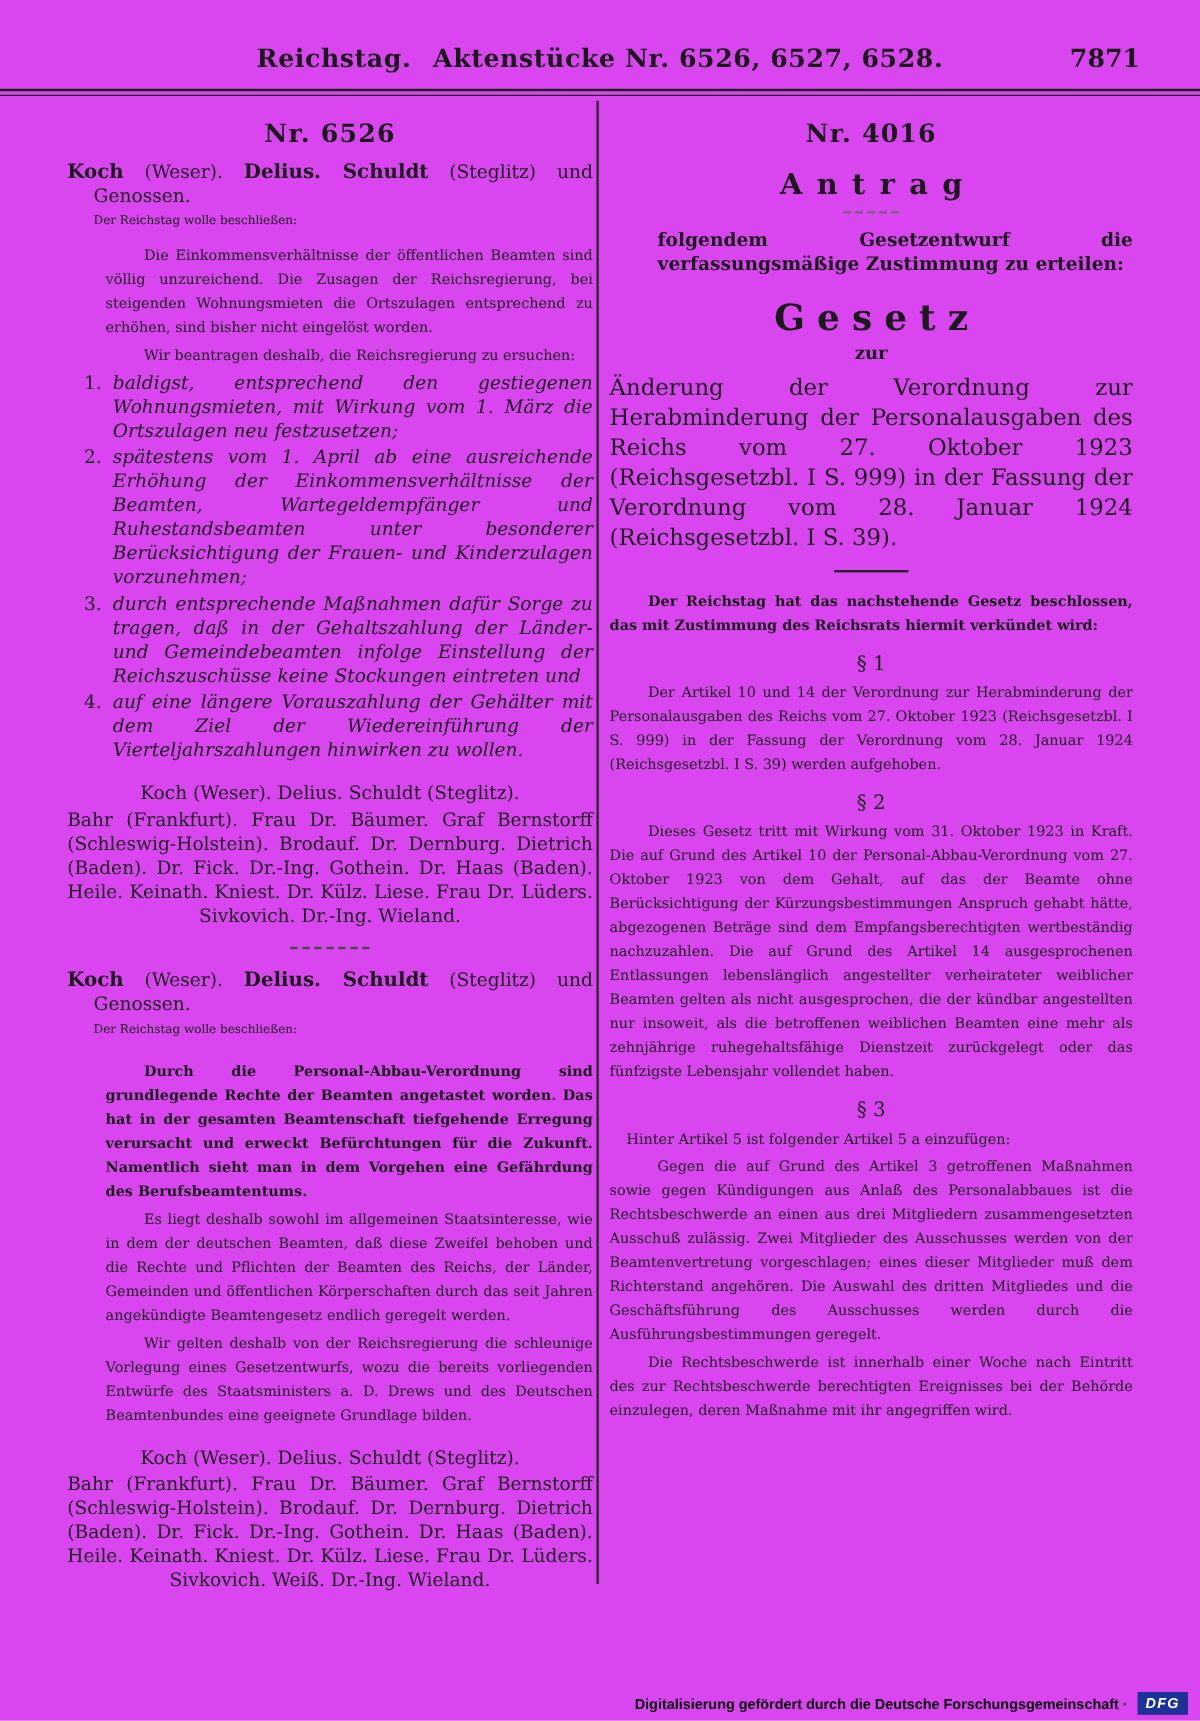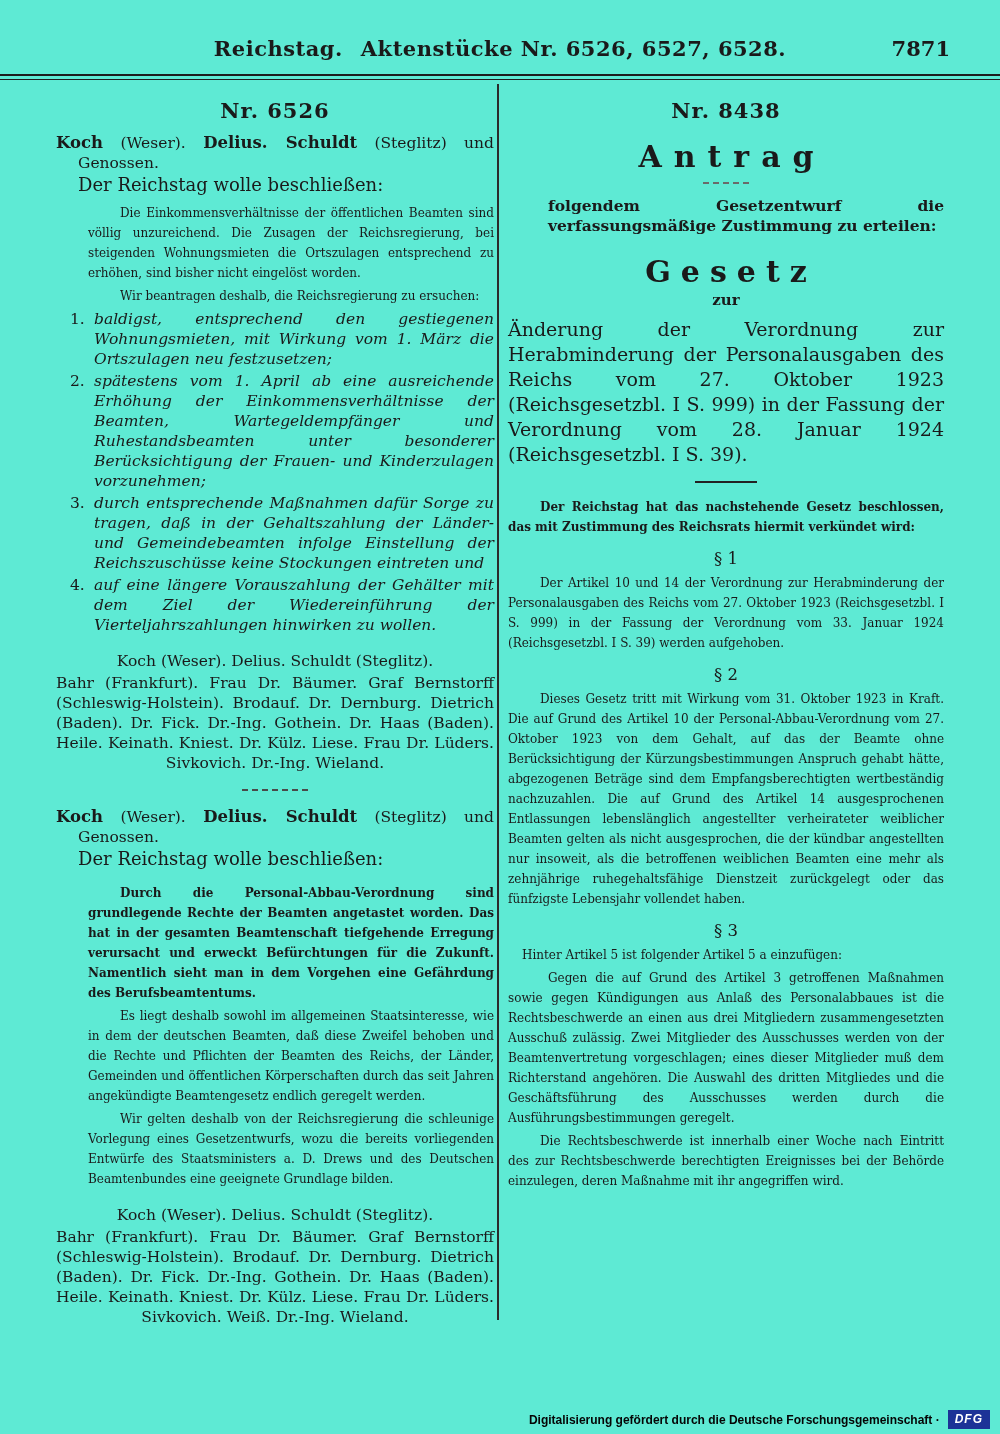--- a/index.html
+++ b/index.html
@@ -1,18 +1,18 @@
 <!DOCTYPE html>
 <html lang="de"><head>
 <meta charset="utf-8">
 <style>
   html,body { margin:0; padding:0; background:#e8e8e6; }
   .page {
     position:relative; width:1000px; height:1434px; margin:0 auto;
-    background:#5eead4; overflow:hidden;
+    background:#d946ef; overflow:hidden;
     font-family:"DejaVu Serif","Liberation Serif",serif; color:#1a1a1a;
   }
 
   
   .header-row { position:absolute; top:36px; left:0; width:1000px; height:30px; }
   .header-title { text-align:center; font-size:21px; font-weight:bold; letter-spacing:0.5px; }
   .header-title .journal { margin-right:18px; }
   .page-number { position:absolute; right:50px; top:0; font-size:21px; font-weight:bold; }
   .top-rule { position:absolute; top:74px; left:0; width:1000px; height:3px;
               border-top:2px solid #1d1d1d; border-bottom:1px solid #1d1d1d; }
@@ -21,21 +21,21 @@
   
   .columns { position:absolute; top:88px; left:56px; width:888px; display:flex; }
   .col-left  { width:438px; margin-right:14px; }
   .col-right { width:436px; }
 
   
   .nr-heading { text-align:center; font-weight:bold; font-size:21px; margin:10px 0 10px; letter-spacing:1px; }
   .sponsor { font-size:15.5px; line-height:20px; text-align:justify;
              margin:0 0 2px 22px; text-indent:-22px; }
   .bname { font-weight:bold; font-size:16.5px; }
-  .intro-line { font-size:18px; line-height:20px; margin:0 0 8px 22px; }
+  .intro-line { font-size:10px; line-height:20px; margin:0 0 8px 22px; }
 
   .p { font-size:12px; line-height:20px; text-align:justify; margin:0 0 3px 0;
        hyphens:none; }
   .p.inset { margin-left:32px; }
   .p.ind { text-indent:32px; }
   .p.ind-sm { text-indent:14px; }
   .p.ind-lg { text-indent:40px; }
   .p.semibold { font-weight:bold;margin-top:14px; }
 
   .list { margin:2px 0 4px 14px; }
@@ -43,21 +43,21 @@
   .li .num { width:24px; flex:none; }
   .li .txt { flex:1; text-align:justify;font-style:italic; }
 
   .sig-line  { text-align:center; font-size:15.5px; line-height:20px; margin-top:16px; }
   .sig-block { font-size:15.5px; line-height:20px; text-align:justify; text-align-last:center; margin-top:2px; }
 
   .hr-dashed { width:66px; border:0; border-top:2px dashed #4a4a4a; margin:16px auto; }
   .hr-dots   { width:46px; border:0; border-top:2px dashed #6a6a6a; margin:8px auto 12px; }
   .hr-solid  { width:62px; border:0; border-top:2px solid #222; margin:14px auto 10px; }
 
-  .antrag-title { text-align:center; font-size:30px; font-weight:bold;
+  .antrag-title { text-align:center; font-size:24px; font-weight:bold;
                   letter-spacing:12px; text-indent:12px; margin:16px 0 2px; }
   .law-title { text-align:center; font-size:30px; font-weight:bold;
                letter-spacing:10px; text-indent:10px; margin:18px 0 2px; }
   .law-zur { text-align:center; font-size:15px; font-weight:bold; margin:2px 0 8px; }
   .law-subject { font-size:19px; line-height:25px; text-align:justify; margin:0; }
   .proposal { font-size:15.5px; line-height:20px; font-weight:bold;
               text-align:justify; margin:6px 0 4px 40px; }
   .section-mark { text-align:center; font-size:16.5px; line-height:20px; margin:12px 0 4px; }
 
   
@@ -127,36 +127,36 @@
         <div class="sig-line">Koch (Weser). Delius. Schuldt (Steglitz).</div>
         <div class="sig-block">Bahr (Frankfurt). Frau Dr. Bäumer. Graf Bernstorff (Schleswig-Holstein). Brodauf. Dr. Dernburg. Dietrich (Baden). Dr. Fick. Dr.-Ing. Gothein. Dr. Haas (Baden). Heile. Keinath. Kniest. Dr. Külz. Liese. Frau Dr. Lüders. Sivkovich. Weiß. Dr.-Ing. Wieland.</div>
 
       </div>
 
     </div>
 
     <div class="col-right">
 
       <div>
-        <div class="nr-heading">Nr. 8438</div>
+        <div class="nr-heading">Nr. 4016</div>
         <div class="antrag-title">Antrag</div>
         <hr class="hr-dots">
 
 
         <p class="proposal">folgendem Gesetzentwurf die verfassungsmäßige Zustimmung zu erteilen:</p>
 
         <div class="law-title">Gesetz</div>
         <div class="law-zur">zur</div>
         <p class="law-subject">Änderung der Verordnung zur Herabminderung der Personalausgaben des Reichs vom 27. Oktober 1923 (Reichsgesetzbl. I S. 999) in der Fassung der Verordnung vom 28. Januar 1924 (Reichsgesetzbl. I S. 39).</p>
         <hr class="hr-solid">
 
         <p class="p ind semibold">Der Reichstag hat das nachstehende Gesetz beschlossen, das mit Zustimmung des Reichsrats hiermit verkündet wird:</p>
 
         <div class="section-mark">§ 1</div>
-        <p class="p ind">Der Artikel 10 und 14 der Verordnung zur Herabminderung der Personalausgaben des Reichs vom 27. Oktober 1923 (Reichsgesetzbl. I S. 999) in der Fassung der Verordnung vom 33. Januar 1924 (Reichsgesetzbl. I S. 39) werden aufgehoben.</p>
+        <p class="p ind">Der Artikel 10 und 14 der Verordnung zur Herabminderung der Personalausgaben des Reichs vom 27. Oktober 1923 (Reichsgesetzbl. I S. 999) in der Fassung der Verordnung vom 28. Januar 1924 (Reichsgesetzbl. I S. 39) werden aufgehoben.</p>
 
         <div class="section-mark">§ 2</div>
         <p class="p ind">Dieses Gesetz tritt mit Wirkung vom 31. Oktober 1923 in Kraft. Die auf Grund des Artikel 10 der Personal-Abbau-Verordnung vom 27. Oktober 1923 von dem Gehalt, auf das der Beamte ohne Berücksichtigung der Kürzungsbestimmungen Anspruch gehabt hätte, abgezogenen Beträge sind dem Empfangsberechtigten wertbeständig nachzuzahlen. Die auf Grund des Artikel 14 ausgesprochenen Entlassungen lebenslänglich angestellter verheirateter weiblicher Beamten gelten als nicht ausgesprochen, die der kündbar angestellten nur insoweit, als die betroffenen weiblichen Beamten eine mehr als zehnjährige ruhegehaltsfähige Dienstzeit zurückgelegt oder das fünfzigste Lebensjahr vollendet haben.</p>
 
         <div class="section-mark">§ 3</div>
         <p class="p ind-sm">Hinter Artikel 5 ist folgender Artikel 5 a einzufügen:</p>
         <p class="p ind-lg">Gegen die auf Grund des Artikel 3 getroffenen Maßnahmen sowie gegen Kündigungen aus Anlaß des Personalabbaues ist die Rechtsbeschwerde an einen aus drei Mitgliedern zusammengesetzten Ausschuß zulässig. Zwei Mitglieder des Ausschusses werden von der Beamtenvertretung vorgeschlagen; eines dieser Mitglieder muß dem Richterstand angehören. Die Auswahl des dritten Mitgliedes und die Geschäftsführung des Ausschusses werden durch die Ausführungsbestimmungen geregelt.</p>
         <p class="p ind">Die Rechtsbeschwerde ist innerhalb einer Woche nach Eintritt des zur Rechtsbeschwerde berechtigten Ereignisses bei der Behörde einzulegen, deren Maßnahme mit ihr angegriffen wird.</p>
 
       </div>

